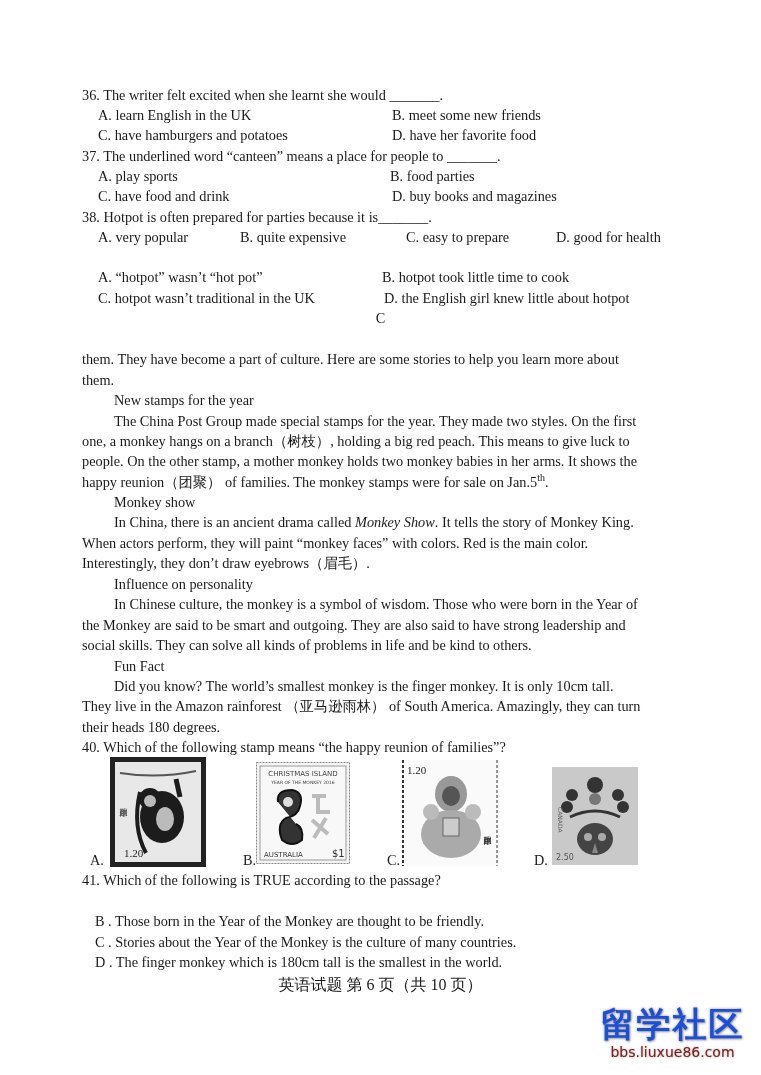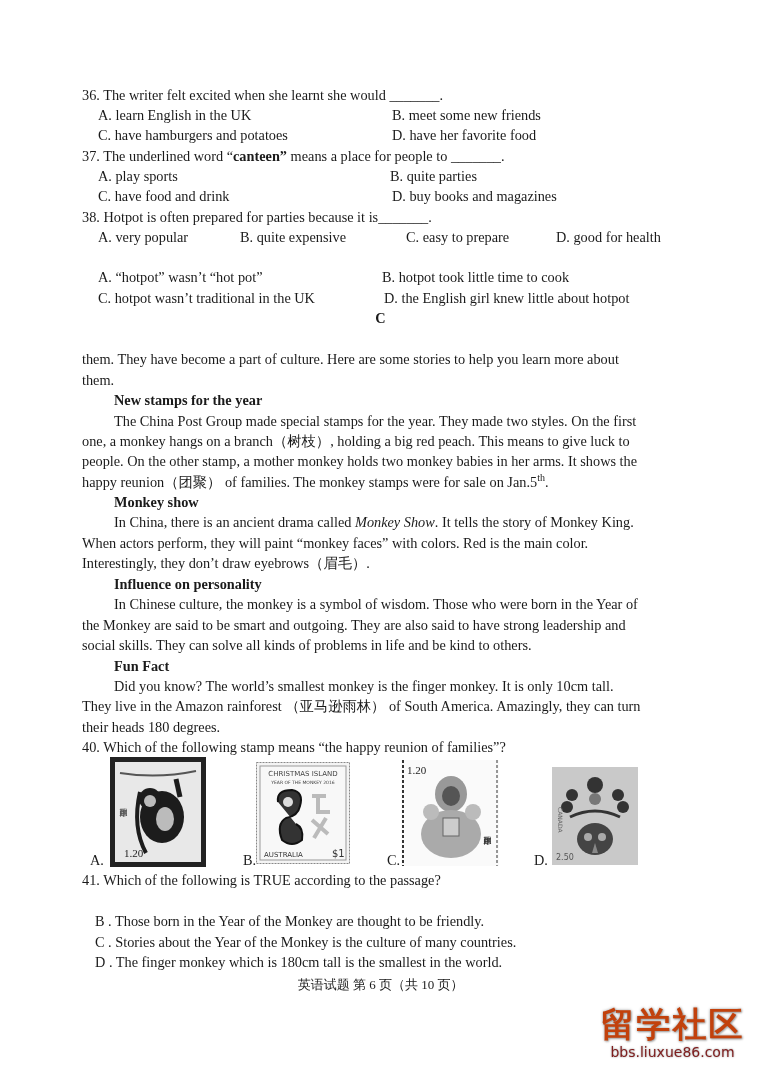--- a/index.html
+++ b/index.html
@@ -1,41 +1,41 @@
 <!DOCTYPE html>
 <html><head>
 <meta charset="utf-8">
 <style>
   html, body { margin:0; padding:0; background:#fff; }
   body { width:761px; height:1075px; position:relative; overflow:hidden;
          font-family:"Liberation Serif", serif; color:#1a1a1a; font-size:14.3px; }
   .page { position:absolute; left:0; top:0; width:680px; height:1075px; }
   .line { position:absolute; white-space:nowrap; line-height:20px; }
-  .b { font-weight:bold; }
+  .b { font-weight:normal; }
   .i { font-style:italic; }
   .center { left:0; width:761px; text-align:center; }
   .stamp { position:absolute; }
   sup { font-size:10px; line-height:0; }
-  .footer { font-size:13px; }
+  .footer { font-size:16px; }
   .wm { position:absolute; left:590px; top:1005px; width:165px; height:65px; }
 </style>
 </head>
 <body>
 
 <div class="page">
 
   <div class="line" style="left:82px;top:85px">36. The writer felt excited when she learnt she would _______.</div>
   <div class="line" style="left:98px;top:105px">A. learn English in the UK</div>
   <div class="line" style="left:392px;top:105px">B. meet some new friends</div>
   <div class="line" style="left:98px;top:125px">C. have hamburgers and potatoes</div>
   <div class="line" style="left:392px;top:125px">D. have her favorite food</div>
 
   <div class="line" style="left:82px;top:146px"><span>37. The underlined word “</span><span class="b">canteen”</span><span> means a place for people to _______.</span></div>
   <div class="line" style="left:98px;top:166px">A. play sports</div>
-  <div class="line" style="left:390px;top:166px">B. quite parties</div>
+  <div class="line" style="left:390px;top:166px">B. food parties</div>
   <div class="line" style="left:98px;top:186px">C. have food and drink</div>
   <div class="line" style="left:392px;top:186px">D. buy books and magazines</div>
 
   <div class="line" style="left:82px;top:207px">38. Hotpot is often prepared for parties because it is_______.</div>
   <div class="line" style="left:98px;top:227px">A. very popular</div>
   <div class="line" style="left:240px;top:227px">B. quite expensive</div>
   <div class="line" style="left:406px;top:227px">C. easy to prepare</div>
   <div class="line" style="left:556px;top:227px">D. good for health</div>
 
   <div class="line" style="left:98px;top:267px">A. “hotpot” wasn’t “hot pot”</div>
@@ -133,16 +133,16 @@
   </svg>
 
   <div class="line" style="left:82px;top:870px">41. Which of the following is TRUE according to the passage?</div>
   <div class="line" style="left:95px;top:911px">B . Those born in the Year of the Monkey are thought to be friendly.</div>
   <div class="line" style="left:95px;top:932px">C . Stories about the Year of the Monkey is the culture of many countries.</div>
   <div class="line" style="left:95px;top:952px">D . The finger monkey which is 180cm tall is the smallest in the world.</div>
 
   <div class="line center footer" style="top:975px">英语试题   第 6 页（共 10 页）</div>
 
   <div class="wm">
-    <div style="font-family:'DejaVu Sans',sans-serif;font-weight:bold;font-size:34px;color:#c2410c;text-shadow:0 0 3px #999, 1px 1px 2px #aaa;letter-spacing:2px;line-height:38px;text-align:center;">留学社区</div>
+    <div style="font-family:'DejaVu Sans',sans-serif;font-weight:bold;font-size:34px;color:#1d4ed8;text-shadow:0 0 3px #999, 1px 1px 2px #aaa;letter-spacing:2px;line-height:38px;text-align:center;">留学社区</div>
     <div style="font-family:'DejaVu Sans',sans-serif;font-size:14px;color:#7f1d1d;text-shadow:0 0 2px #888;text-align:center;line-height:18px;">bbs.liuxue86.com</div>
   </div>
 </div>
 
 </body></html>

